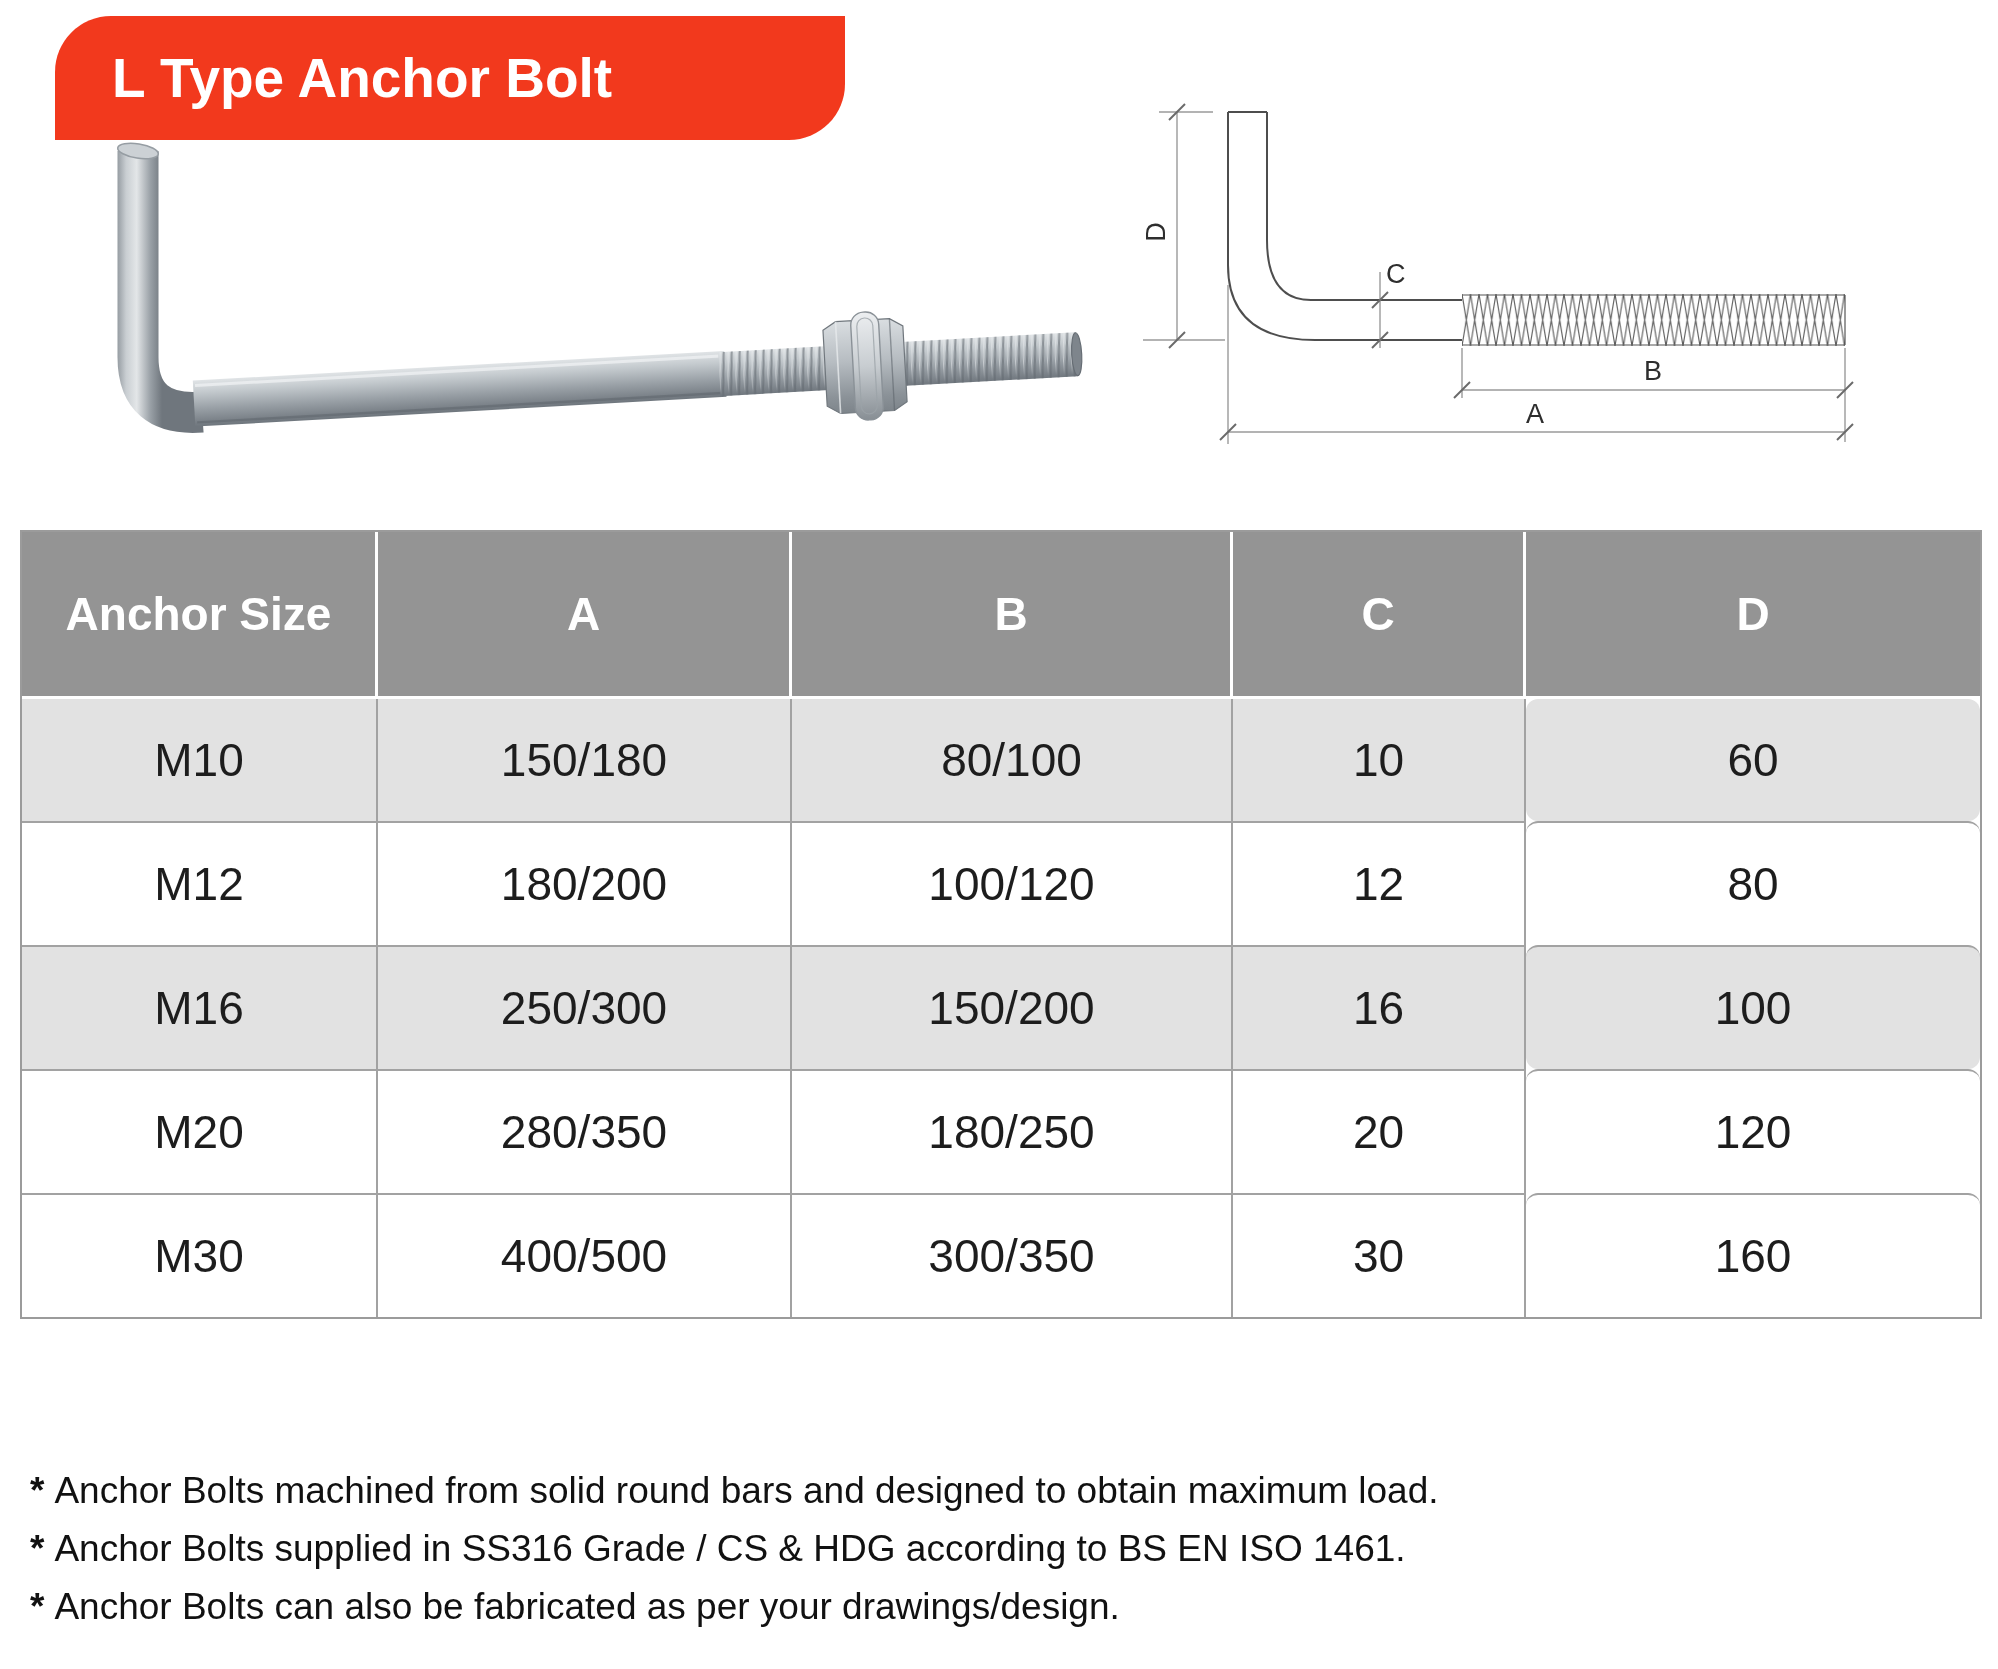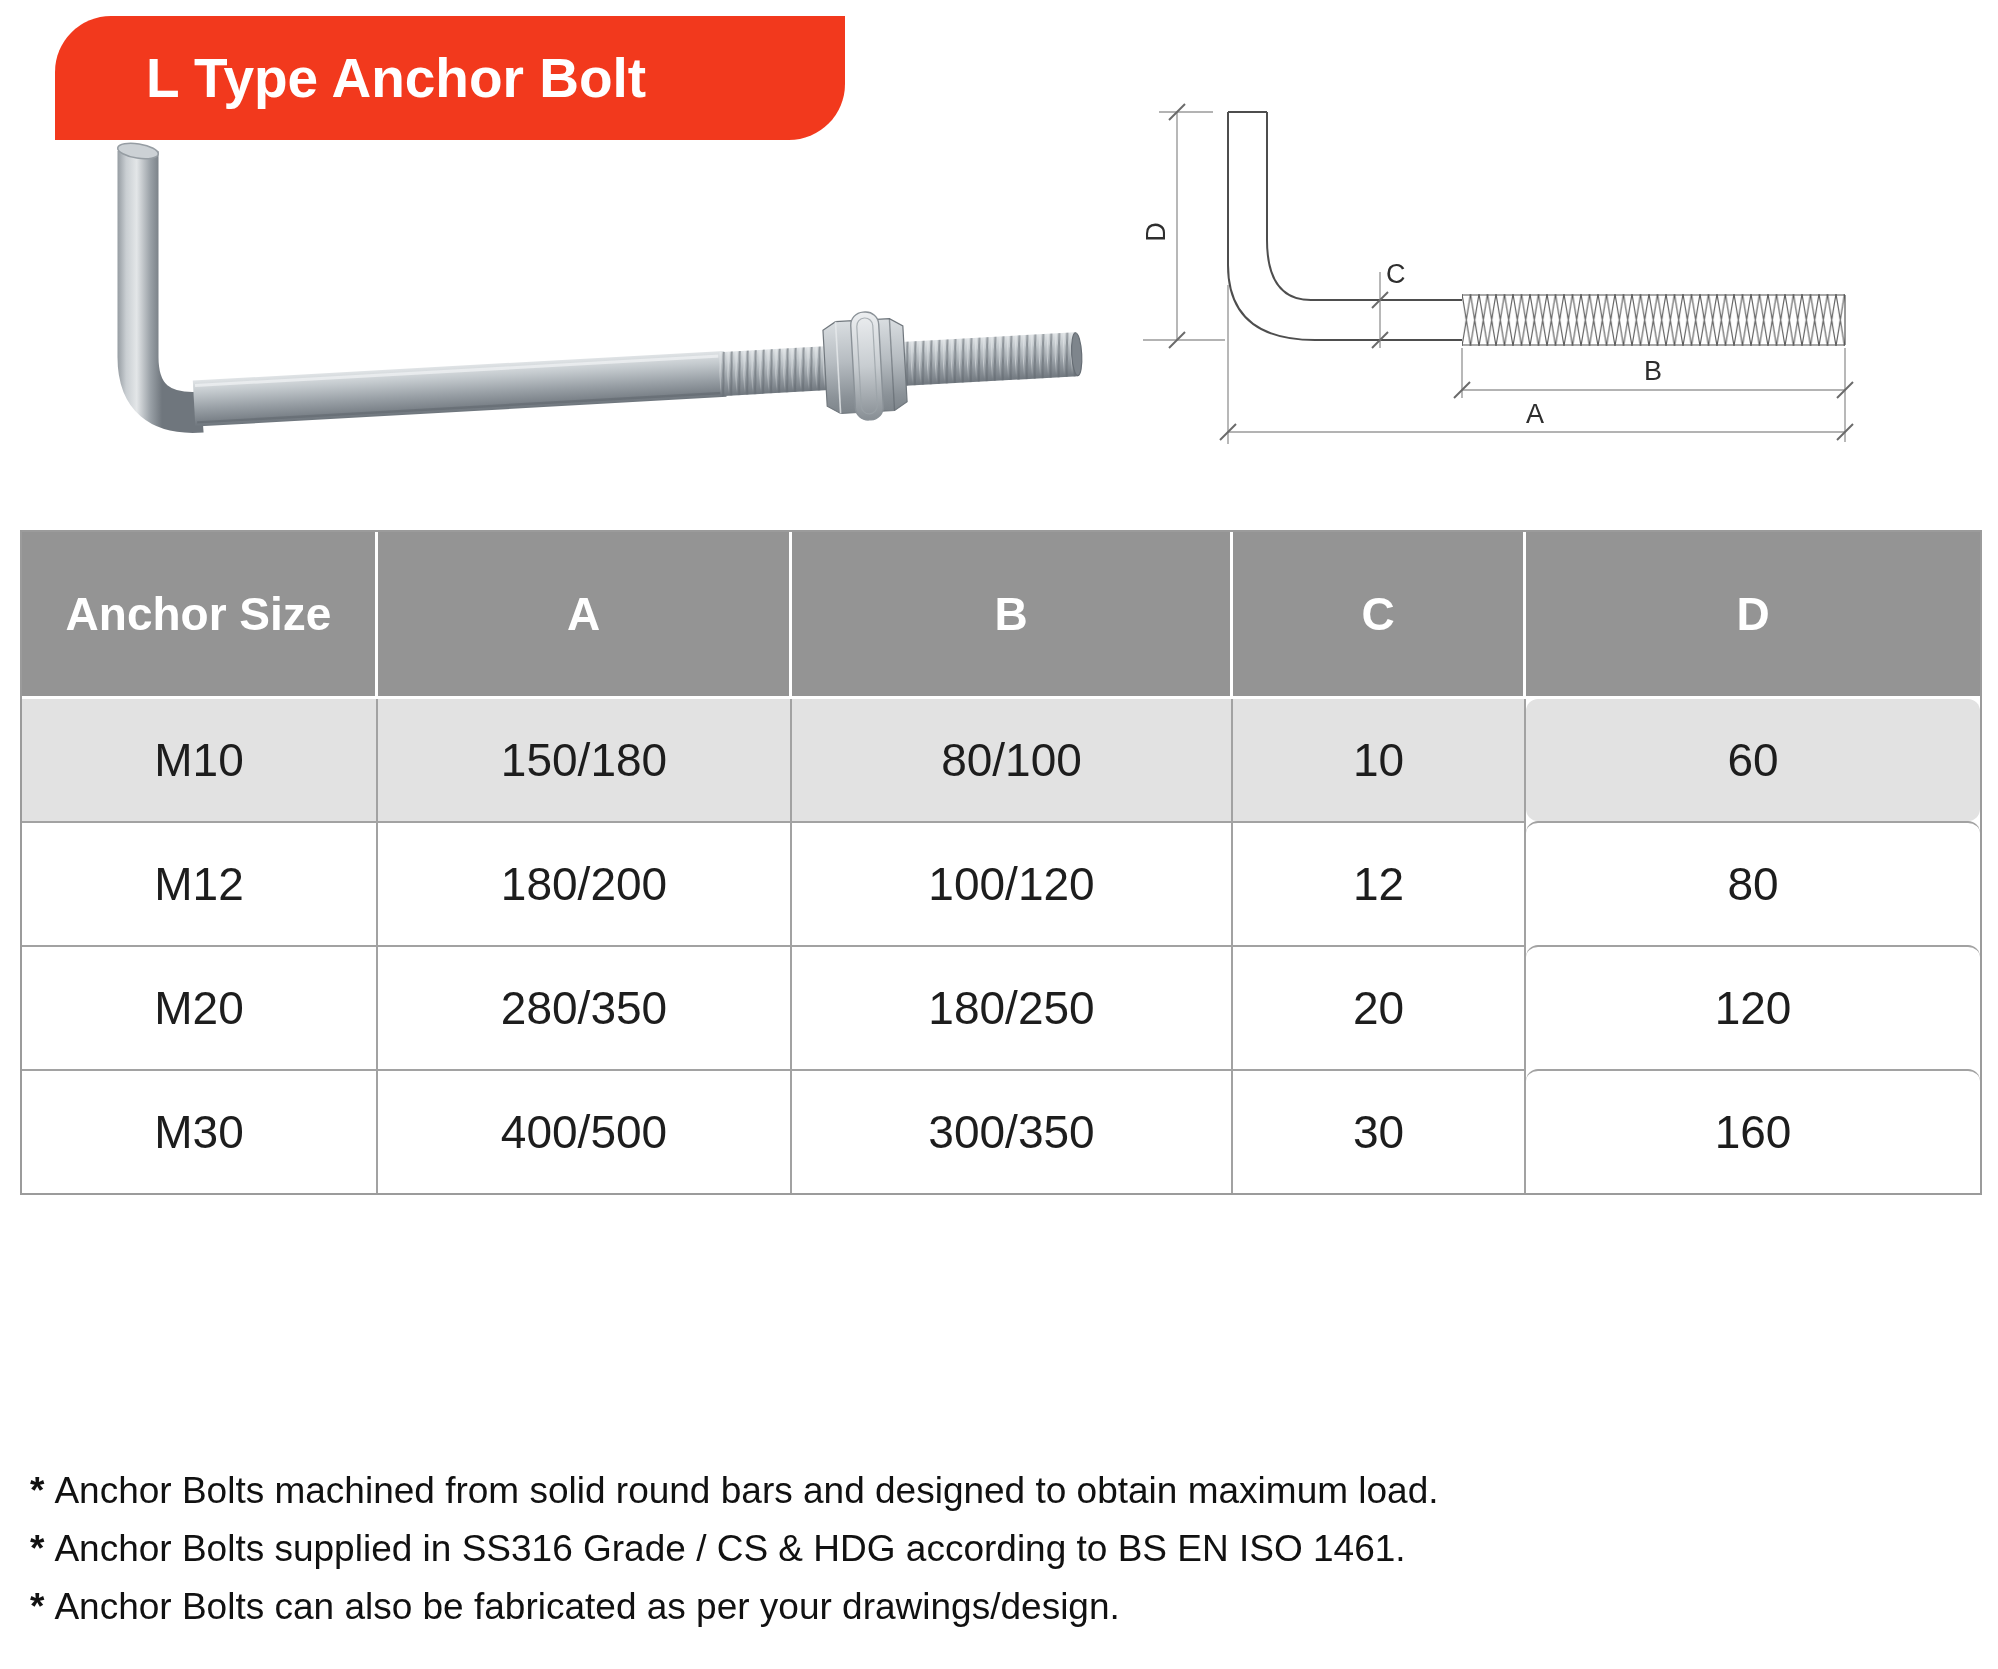--- a/index.html
+++ b/index.html
@@ -7,21 +7,21 @@
     position:relative;width:1998px;height:1669px;background:#ffffff;
     font-family:"Liberation Sans",sans-serif;overflow:hidden;
   }
   
   .banner{
     position:absolute;left:55px;top:16px;width:790px;height:124px;
     background:#f2391d;border-radius:56px 0 56px 0;
     display:flex;align-items:center;
   }
   .banner h1{
-    margin:0;padding-left:91px;color:#ffffff;font-size:55px;font-weight:bold;
+    margin:0;padding-left:57px;color:#ffffff;font-size:55px;font-weight:bold;
     letter-spacing:0px;white-space:nowrap;
   }
   
   .bolt3d{position:absolute;left:90px;top:125px;width:1010px;height:320px;}
   .techdraw{position:absolute;left:1115px;top:80px;width:790px;height:390px;}
   
   table.spec{
     position:absolute;left:20px;top:530px;width:1958px;
     border:2px solid #9b9b9b;border-spacing:0;table-layout:fixed;
   }
@@ -180,20 +180,27 @@
         <td>80/100</td>
         <td>10</td>
         <td>60</td>
       </tr>
       <tr>
         <td>M12</td>
         <td>180/200</td>
         <td>100/120</td>
         <td>12</td>
         <td>80</td>
+      </tr>
+      <tr class="alt">
+        <td>M16</td>
+        <td>250/300</td>
+        <td>150/200</td>
+        <td>16</td>
+        <td>100</td>
       </tr>
       <tr>
         <td>M20</td>
         <td>280/350</td>
         <td>180/250</td>
         <td>20</td>
         <td>120</td>
       </tr>
       <tr>
         <td>M30</td>

